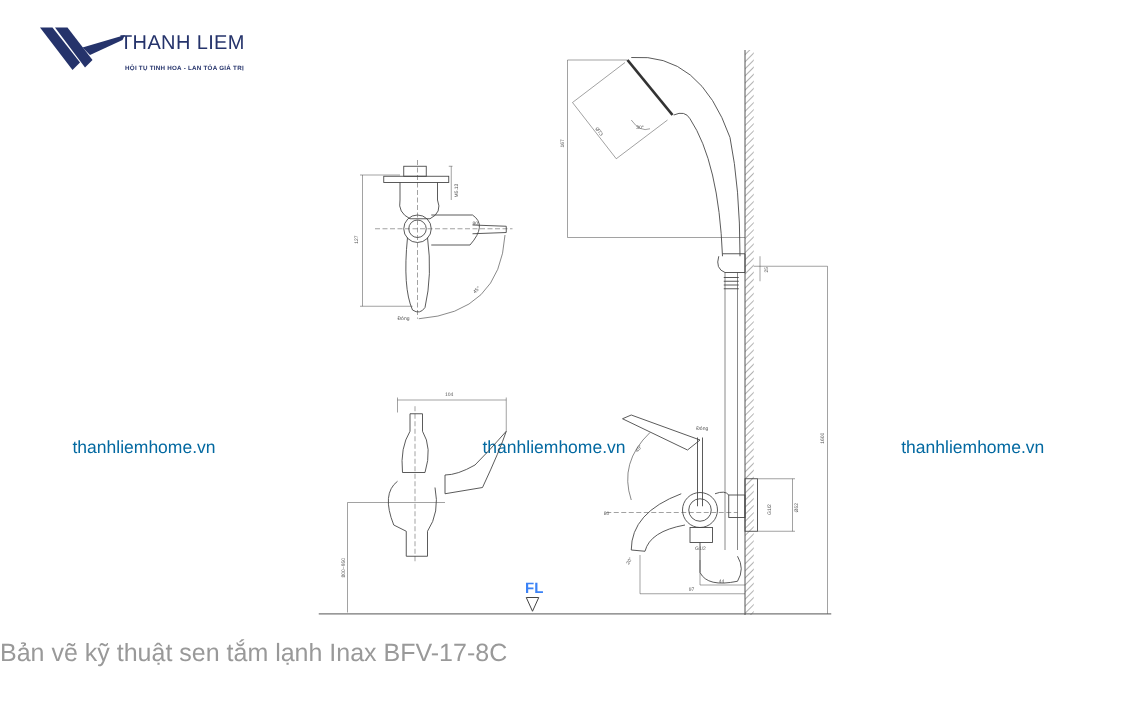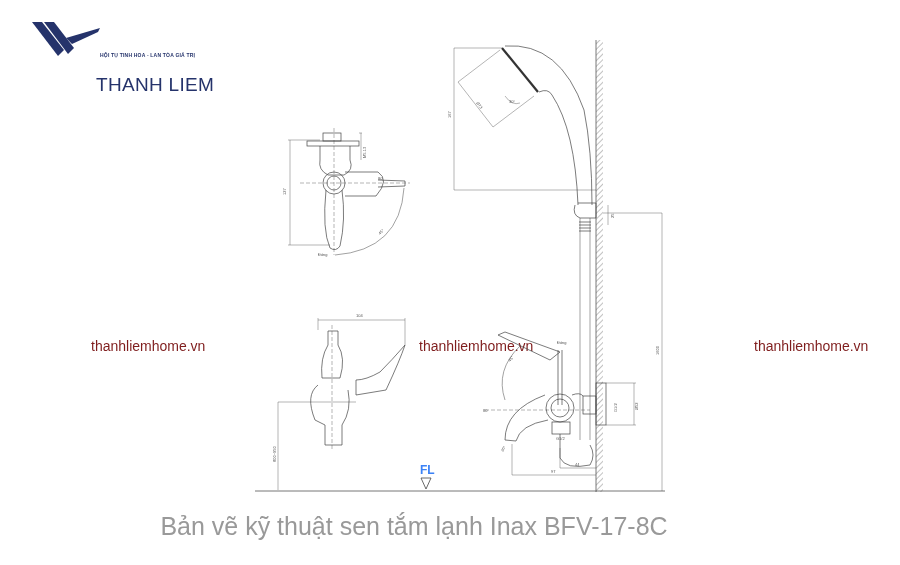--- a/index.html
+++ b/index.html
@@ -1,26 +1,26 @@
 <!DOCTYPE html>
 <html><head>
   <meta charset="utf-8">
   <style>
     html, body { margin: 0; padding: 0; background: #ffffff; }
     body { width: 900px; height: 565px; position: relative; overflow: hidden; font-family: "Liberation Sans", sans-serif; }
     .logo { position: absolute; left: 30px; top: 18px; width: 220px; height: 42px; }
     .logo-mark { position: absolute; left: 0; top: 0; }
-    .logo-name { position: absolute; left: 66px; top: 8px; font-size: 19px; color: #25336b; letter-spacing: 0.3px; font-family: "Liberation Sans", sans-serif; margin-top: 48px; }
+    .logo-name { position: absolute; left: 66px; top: 8px; font-size: 16px; color: #25336b; letter-spacing: 0.3px; font-family: "Liberation Sans", sans-serif; }
     .logo-slogan { position: absolute; left: 70px; top: 34px; font-size: 5px; color: #25336b; letter-spacing: 0.2px; font-weight: bold; }
     .drawing { position: absolute; left: 0; top: 0; }
-    .watermark { position: absolute; top: 338px; font-size: 14px; color: #7f1d1d; font-family: "Liberation Sans", sans-serif; margin-left: 33px; }
+    .watermark { position: absolute; top: 349px; font-size: 14px; color: #0369a1; font-family: "Liberation Sans", sans-serif; }
     .wm-left { left: 58px; }
     .wm-center { left: 386px; }
     .wm-right { left: 721px; }
-    .caption { position: absolute; left: 0; width: 828px; top: 512px; text-align: center; font-size: 25px; color: #999999; font-family: "Liberation Sans", sans-serif; }
+    .caption { position: absolute; left: 0; width: 828px; top: 512px; font-size: 20px; color: #999999; font-family: "Liberation Sans", sans-serif; }
     .fl-label { position: absolute; left: 420px; top: 463px; font-size: 12px; color: #3b82f6; font-weight: bold; }
     .dim { font-size: 4px; fill: #555; font-family: "Liberation Sans", sans-serif; }
   </style>
 </head>
 <body>
 
 <div class="logo">
   <svg class="logo-mark" width="70" height="40" viewBox="0 0 70 40">
     <polygon points="2,4 12,4 34,32 28,38" fill="#25336b"></polygon>
     <polygon points="14,4 24,4 44,30 38,36" fill="#25336b"></polygon>

